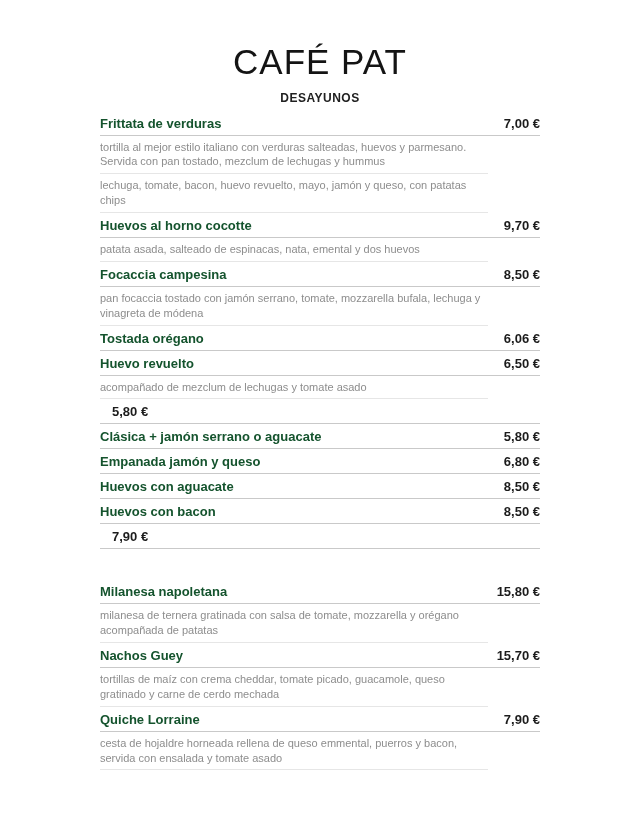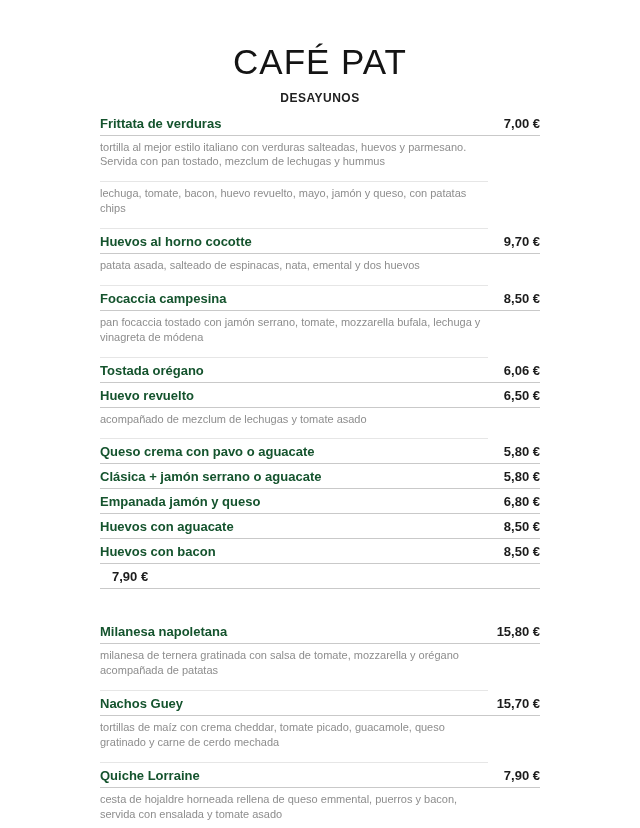--- a/index.html
+++ b/index.html
@@ -61,21 +61,21 @@
     font-size: 13px;
     font-weight: bold;
     color: #1c1c1c;
     white-space: nowrap;
     padding-left: 12px;
   }
   .item-desc {
     font-size: 11px;
     color: #8d8d8d;
     line-height: 1.35;
-    padding: 4px 0 12px 0;
+    padding: 4px 0 4px 0;
     border-bottom: 1px solid #e6e6e6;
     max-width: 388px;
   }
 </style>
 </head>
 <body>
 
 <div class="page">
 
   <h1 class="page-title">CAFÉ PAT</h1>
@@ -122,21 +122,20 @@
       <div class="item">
         <div class="item-head">
           <span class="item-name">Huevo revuelto</span>
           <span class="item-price">6,50 €</span>
         </div>
         <div class="item-desc">acompañado de mezclum de lechugas y tomate asado</div>
       </div>
 
       <div class="item">
         <div class="item-head">
-          <span class="item-name">Queso crema con pavo o aguacate</span>
           <span class="item-price">5,80 €</span>
         </div>
       </div>
 
       <div class="item">
         <div class="item-head">
           <span class="item-name">Clásica + jamón serrano o aguacate</span>
           <span class="item-price">5,80 €</span>
         </div>
       </div>

